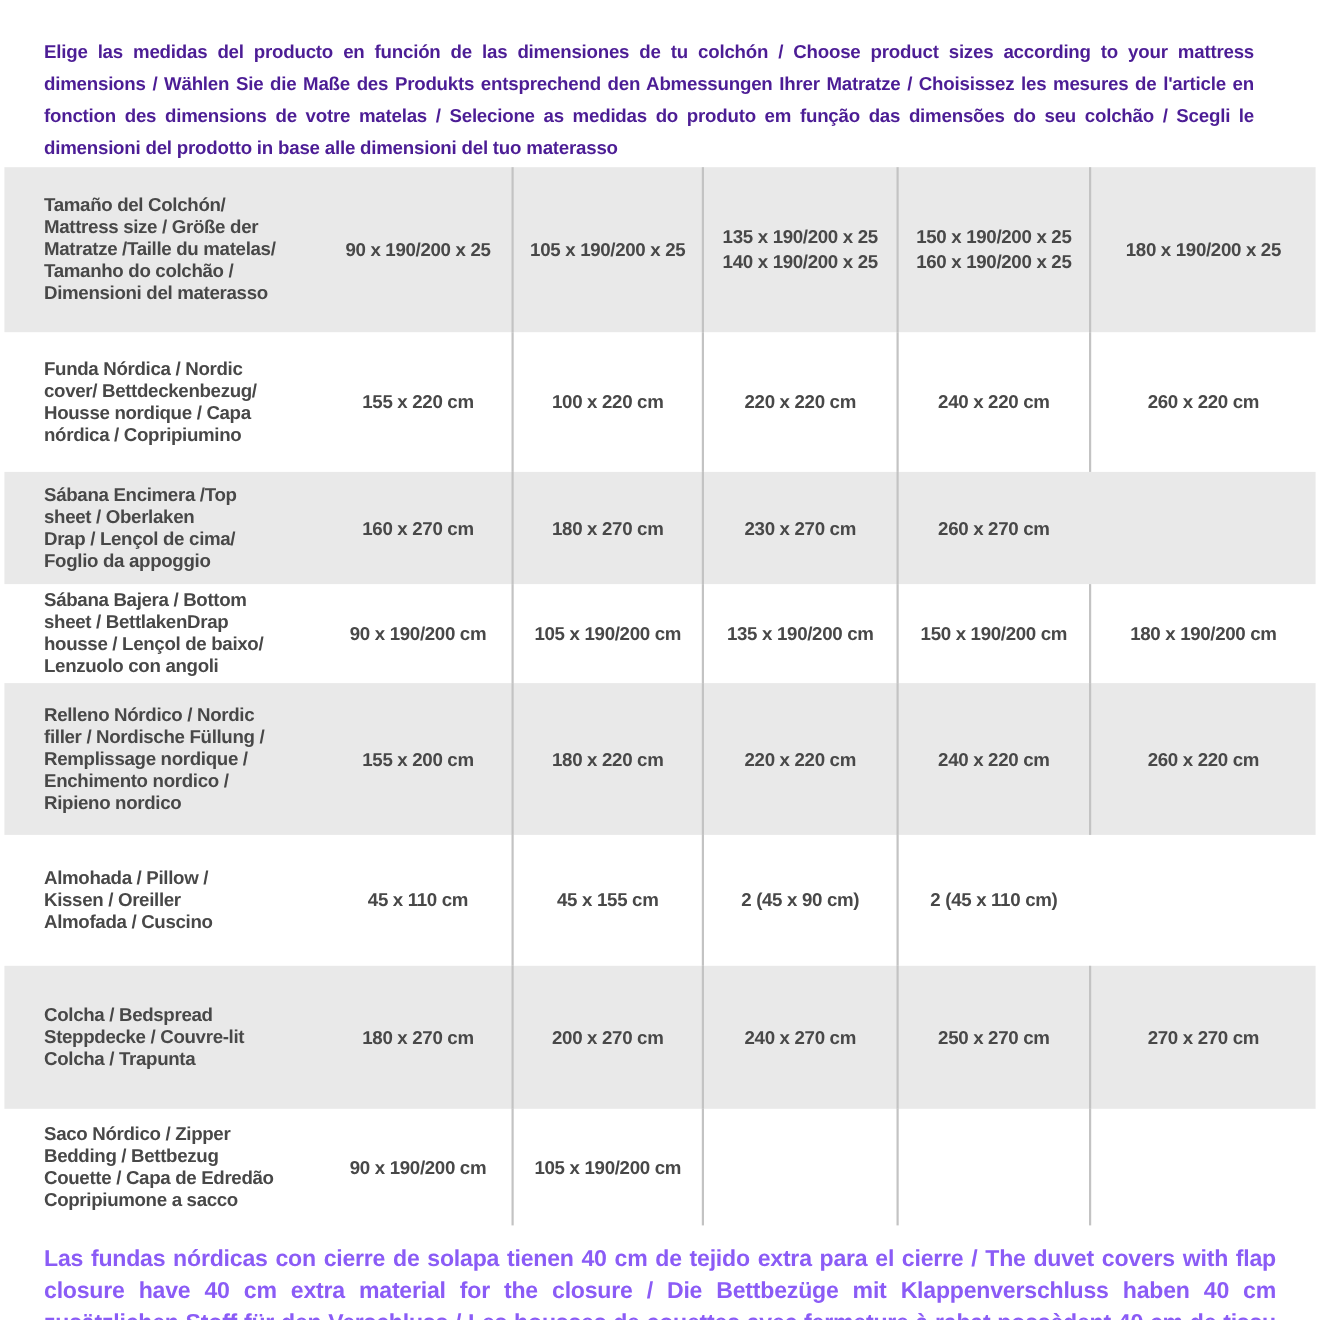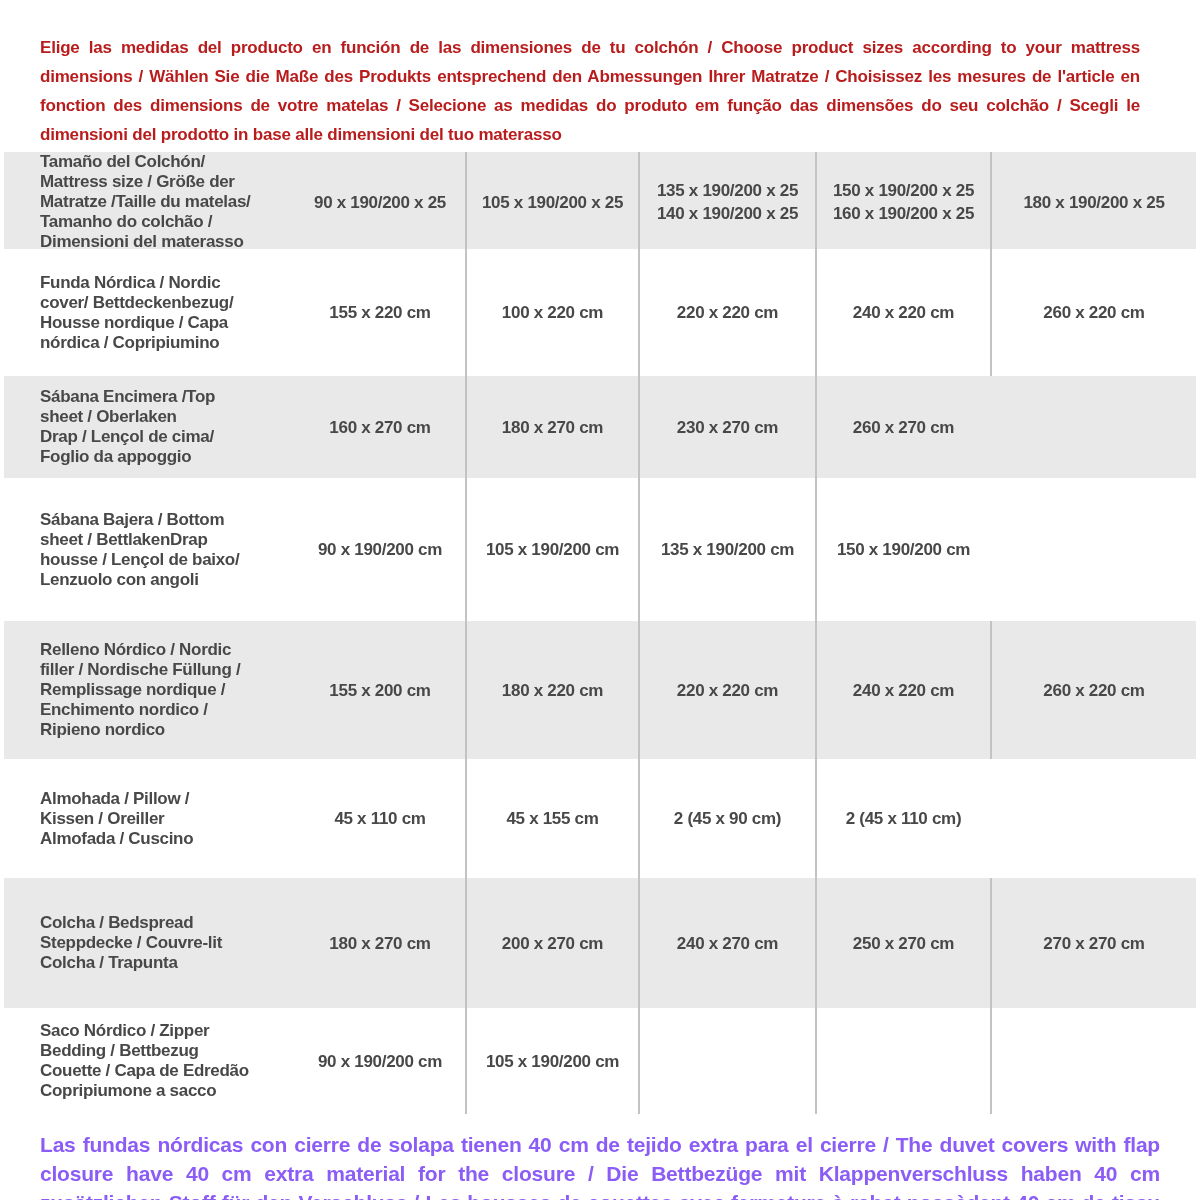--- a/index.html
+++ b/index.html
@@ -4,33 +4,33 @@
 <style>
   html,body{margin:0;padding:0;}
   body{
     width:1200px;height:1200px;background:#ffffff;
     font-family:"Liberation Sans","DejaVu Sans",sans-serif;
     font-weight:bold;color:#3c3c3c;overflow:hidden;
   }
   .intro{
     margin:33px 60px 0 40px;
     font-size:17px;line-height:29px;letter-spacing:-0.2px;
-    text-align:justify;color:#b91c1c;
+    text-align:justify;color:#4c1d95;
   }
   .size-table{margin:3px 0 0 4px;width:1192px;}
   .row{display:grid;grid-template-columns:291px 170px 173px 177px 175px 1fr;}
   .row.gray{background:#e9e9e9;}
   .cell{
     display:flex;align-items:center;box-sizing:border-box;
     white-space:pre-line;font-size:17px;letter-spacing:-0.3px;color:#484848;
   }
   .cell.label{padding-left:36px;padding-right:8px;line-height:20px;}
   .cell.val{justify-content:center;text-align:center;line-height:23px;}
   .row .cell:nth-child(n+3){border-left:2px solid #c3c3c3;}
-  .r0{height:97px}.r1{height:127px}.r2{height:102px}.r3{height:143px}
+  .r0{height:150px}.r1{height:127px}.r2{height:102px}.r3{height:90px}
   .r4{height:138px}.r5{height:119px}.r6{height:130px}.r7{height:106px}
   .footer{
     margin:16px 40px 0 40px;
     font-size:21px;line-height:29px;letter-spacing:-0.2px;
     text-align:justify;color:#8b5cf6;
   }
 </style>
 </head>
 <body>
 
@@ -78,20 +78,21 @@
 
   <div class="row r3">
     <div class="cell label">Sábana Bajera / Bottom
 sheet / BettlakenDrap
 housse / Lençol de baixo/
 Lenzuolo con angoli</div>
     <div class="cell val">90 x 190/200 cm</div>
     <div class="cell val">105 x 190/200 cm</div>
     <div class="cell val">135 x 190/200 cm</div>
     <div class="cell val">150 x 190/200 cm</div>
+    <div class="cell val">180 x 190/200 cm</div>
   </div>
 
   <div class="row r4 gray">
     <div class="cell label">Relleno Nórdico / Nordic
 filler / Nordische Füllung /
 Remplissage nordique /
 Enchimento nordico /
 Ripieno nordico</div>
     <div class="cell val">155 x 200 cm</div>
     <div class="cell val">180 x 220 cm</div>

